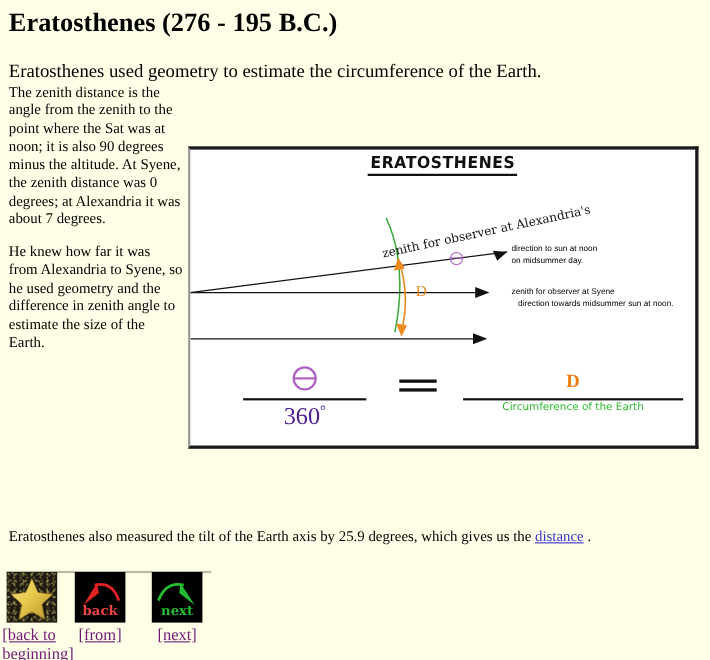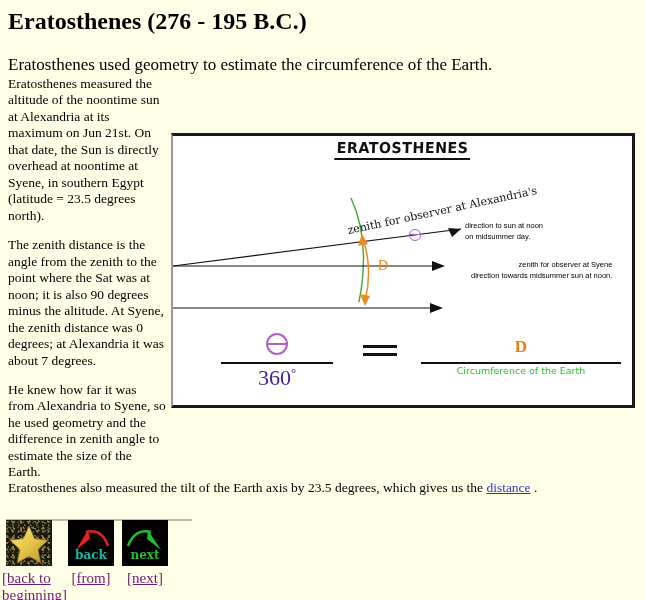--- a/index.html
+++ b/index.html
@@ -247,21 +247,21 @@
     display: block;
     margin-top: 4px;
     font-size: 15px;
     color: #701a75;
     text-decoration: underline;
     line-height: 1.15;
     white-space: nowrap;
   }
   .nav-star { left: 0; }
   .nav-back { left: 62px; }
-  .nav-next { left: 116px; }
+  .nav-next { left: 132px; }
   .nav-star .cap { width: 64px; white-space: normal; text-align: left; margin-left: -4px; }
   .nav-back .cap, .nav-next .cap { width: 46px; }
   .btn-black { background: #000000; }
   .btn-star {
     background:
       radial-gradient(circle at 20% 25%, rgba(190,175,90,.55) 0 1px, transparent 1px),
       radial-gradient(circle at 62% 14%, rgba(200,185,100,.5) 0 1px, transparent 1px),
       radial-gradient(circle at 85% 40%, rgba(180,165,85,.5) 0 1px, transparent 1px),
       radial-gradient(circle at 38% 70%, rgba(200,185,100,.45) 0 1px, transparent 1px),
       radial-gradient(circle at 75% 85%, rgba(185,170,90,.5) 0 1px, transparent 1px),
@@ -273,34 +273,33 @@
   .btn svg { display: block; }
   .btn-label {
     position: absolute;
     left: 0; right: 0;
     bottom: 4px;
     text-align: center;
     font-family: "DejaVu Serif", serif;
     font-size: 12px;
     font-weight: bold;
   }
-  .lbl-back { color: #14b8a6; }
+  .lbl-back { color: #ef4444; }
   .lbl-next { color: #22bb33; }
 </style>
 </head>
 <body>
 
 <div class="page">
 
   <h1 class="page-title">Eratosthenes (276 - 195 B.C.)</h1>
 
   <p class="intro">Eratosthenes used geometry to estimate the circumference of the Earth.</p>
 
   <div class="left-col">
-    <p>Eratosthenes measured the altitude of the noontime sun at Alexandria at its maximum on Jun 21st. On that date, the Sun is directly overhead at noontime at Syene, in southern Egypt (latitude = 23.5 degrees north).</p>
     <p>The zenith distance is the angle from the zenith to the point where the Sat was at noon; it is also 90 degrees minus the altitude. At Syene, the zenith distance was 0 degrees; at Alexandria it was about 7 degrees.</p>
     <p>He knew how far it was from Alexandria to Syene, so he used geometry and the difference in zenith angle to estimate the size of the Earth.</p>
   </div>
 
   <div class="diagram-box">
 
     <div class="diagram-title">
       <span>ERATOSTHENES</span>
     </div>
 
@@ -324,21 +323,21 @@
 
     <span class="earth-sym-sm" style="left:236px; top:93px;"></span>
 
     <div class="lbl-rot" style="left:176px; top:88px;">zenith for observer at Alexandria's</div>
 
     <div class="lbl" style="left:292px; top:85px;">
       <div>direction to sun at noon</div>
       <div>on midsummer day.</div>
     </div>
 
-    <div class="lbl" style="left:292px; top:124px;text-align:right;">
+    <div class="lbl" style="left:292px; top:124px;">
       <div>zenith for observer at Syene</div>
       <div style="padding-left:6px;">direction towards midsummer sun at noon.</div>
     </div>
 
     <div class="lbl-D" style="left:205px; top:122px;">D</div>
 
     <div class="equation">
 
       <div class="frac frac-left">
         <div class="frac-num">
@@ -355,21 +354,21 @@
 
       <div class="frac frac-right">
         <div class="frac-num">D</div>
         <div class="frac-bar"></div>
         <div class="frac-den">Circumference of the Earth</div>
       </div>
 
     </div>
   </div>
 
-  <div class="closing"><span>Eratosthenes also measured the tilt of the Earth axis by 23.5 degrees, which gives us the </span><a href="#">distance</a><span> .</span></div>
+  <div class="closing"><span>Eratosthenes also measured the tilt of the Earth axis by 25.9 degrees, which gives us the </span><a href="#">distance</a><span> .</span></div>
 
   <hr class="rule">
 
   <div class="nav">
 
     <div class="nav-item nav-star">
       <span class="btn btn-star">
         <svg width="46" height="46" viewBox="0 0 46 46">
           <defs>
             <linearGradient id="gold" x1="0" y1="0" x2="1" y2="1">

